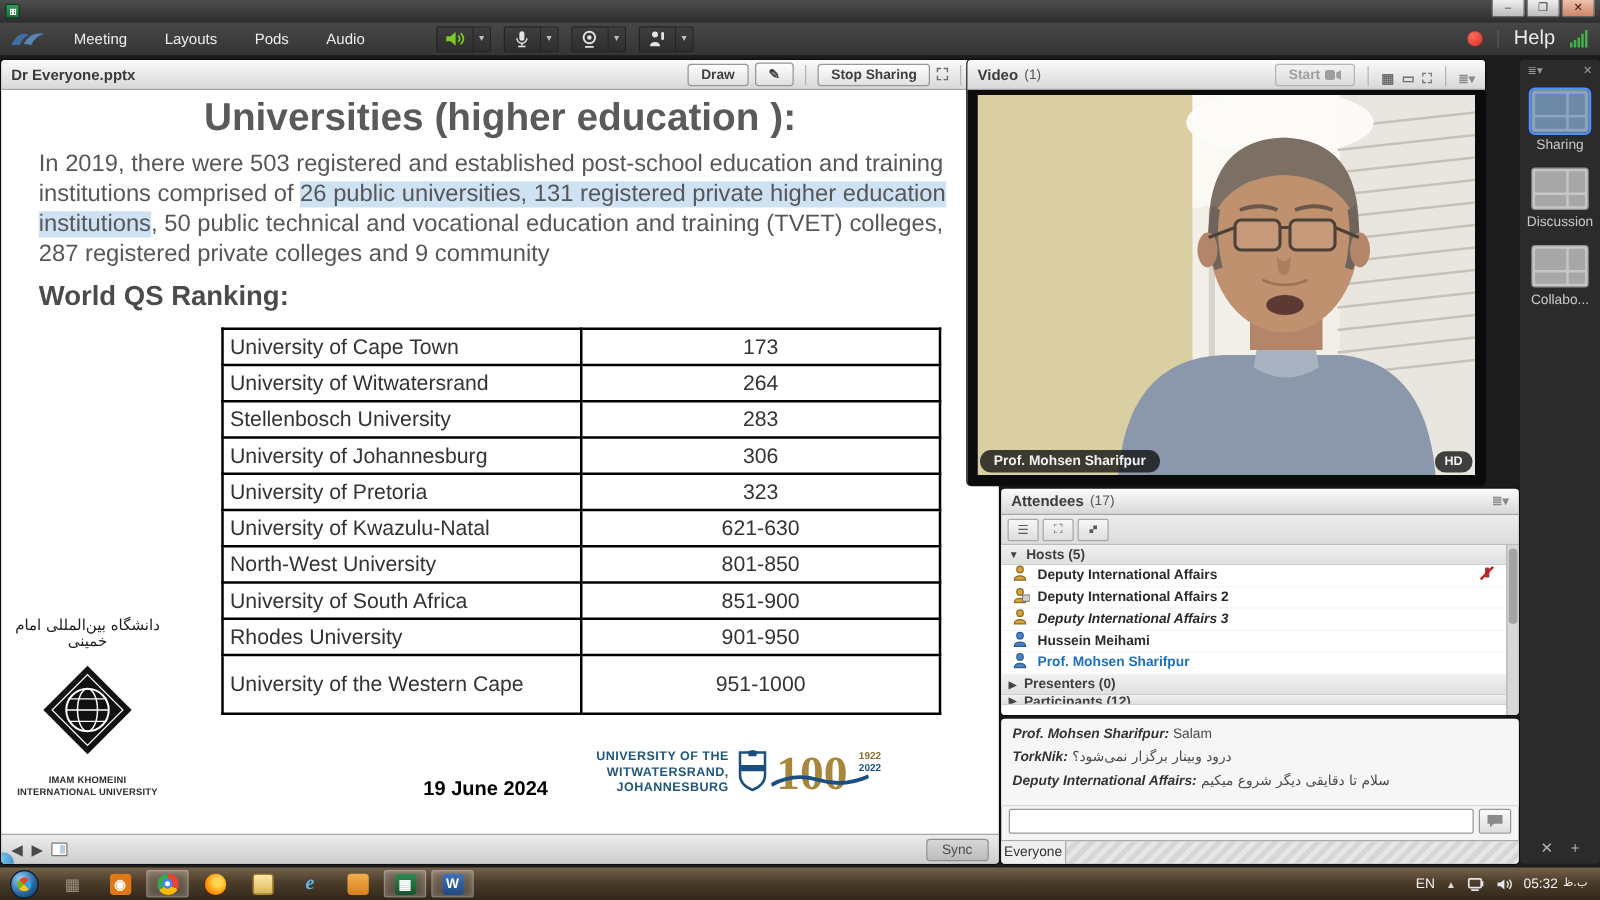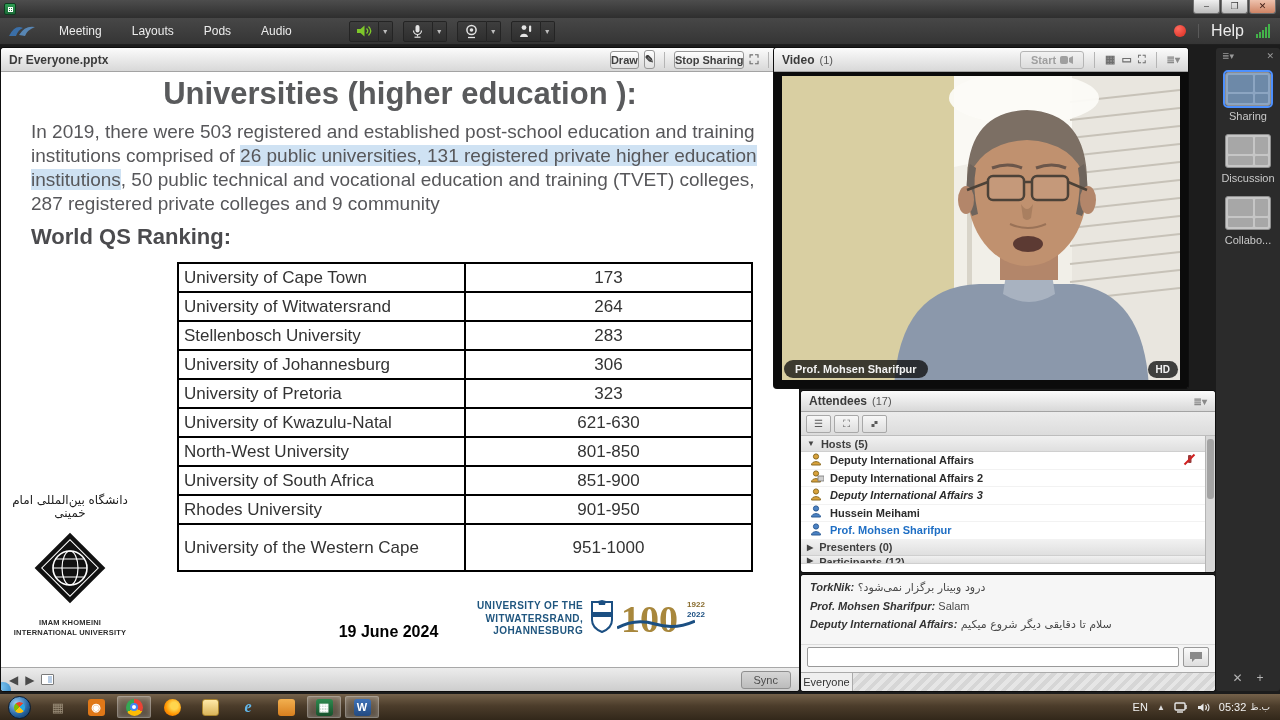--- a/index.html
+++ b/index.html
@@ -29,21 +29,21 @@
 .mb-sep{width:1px;height:14px;background:#5a5a5a}
 .help{font-size:16px;color:#ececec}
 .signal{display:flex;align-items:flex-end;gap:1px;height:14px}
 .signal i{display:block;width:2px;background:#43b24a}
 
 
 .pod{position:absolute;background:#ececec;border-radius:3px;overflow:hidden;box-shadow:0 0 0 1px #0e0e0e}
 .pod-header{height:24px;background:linear-gradient(#fbfbfb,#d8d8d8);border-bottom:1px solid #a3a3a3;display:flex;align-items:center;padding:0 8px;font-size:12px;font-weight:bold;color:#3b3b3b;gap:5px}
 .pod-count{font-weight:normal;color:#555;font-size:11px}
 .pod-menu{margin-left:auto;color:#8a8a8a;font-size:10px}
-.btn{background:linear-gradient(#fefefe,#e0e0e0);border:1px solid #979797;border-radius:3px;font-size:11px;color:#3f3f3f;padding:2px 0;display:inline-flex;align-items:center;gap:4px}
+.btn{background:linear-gradient(#fefefe,#e0e0e0);border:1px solid #979797;border-radius:3px;font-size:11px;color:#3f3f3f;padding:2px 10px;display:inline-flex;align-items:center;gap:4px}
 .hd-sep{width:1px;height:16px;background:#b5b5b5;margin:0 4px}
 .ghost-ico{color:#6f6f6f;font-size:11px}
 
 
 #share-pod{left:1px;top:48px;width:798px;height:643px}
 .share-tools{margin-left:auto;display:flex;align-items:center;gap:5px}
 .slide{position:absolute;left:0;top:24px;width:100%;height:595px;background:#fff;overflow:hidden}
 .share-footer{position:absolute;left:0;bottom:0;width:100%;height:24px;background:linear-gradient(#ececec,#cdcdcd);border-top:1px solid #a8a8a8;display:flex;align-items:center;gap:7px;padding:0 8px}
 .nav-arrow{color:#4a4a4a;font-size:12px}
 .panel-ico{width:13px;height:11px;border:1px solid #7a7a7a;background:#fff;border-radius:1px;position:relative}
@@ -67,21 +67,21 @@
 .ikiu-txt{font-size:7.5px;font-weight:bold;color:#2e2e2e;line-height:1.25;letter-spacing:.2px}
 .wits{position:absolute;left:476px;top:528px;display:flex;align-items:flex-start;gap:7px}
 .wits-lines{text-align:right;font-size:10px;font-weight:bold;color:#20567f;letter-spacing:.4px;line-height:1.25}
 .wits-100{position:relative;font-family:"Liberation Serif",serif;font-size:38px;font-weight:bold;color:#a8873c;line-height:1}
 .wits-wave{position:absolute;left:-4px;top:16px}
 .wits-years{font-size:8px;font-weight:bold;line-height:1.2;margin-left:2px}
 .wits-years .y1{color:#8a6d2f}.wits-years .y2{color:#1b4f82}
 
 
 #video-pod{left:774px;top:48px;width:414px;height:340px}
-.vid-tools{margin-left:auto;display:flex;align-items:center;gap:6px;color:#9a9a9a}
+.vid-tools{margin-left:auto;display:flex;align-items:flex-end;gap:6px;color:#9a9a9a}
 .start-btn{background:linear-gradient(#f2f2f2,#dcdcdc);border:1px solid #b5b5b5;color:#9f9f9f;border-radius:3px;font-size:11px;padding:2px 10px;display:flex;gap:4px;align-items:center}
 .vid-body{position:absolute;left:0;top:24px;width:100%;height:316px;background:#000}
 .vid-name{position:absolute;left:10px;bottom:10px;background:rgba(15,15,15,.78);color:#f2f2f2;font-size:11px;font-weight:bold;padding:3px 11px;border-radius:11px}
 .hd-badge{position:absolute;right:10px;bottom:10px;background:rgba(15,15,15,.78);color:#f2f2f2;font-size:10px;font-weight:bold;padding:3px 8px;border-radius:10px}
 
 
 #att-pod{left:801px;top:391px;width:414px;height:181px}
 #att-pod .pod-header{height:21px}
 .att-toolbar{height:24px;background:linear-gradient(#ececec,#dcdcdc);border-bottom:1px solid #bdbdbd;display:flex;align-items:center;gap:3px;padding:0 5px}
 .att-tool{width:25px;height:18px;background:linear-gradient(#f7f7f7,#dedede);border:1px solid #a8a8a8;border-radius:2px;display:flex;align-items:center;justify-content:center;font-size:10px;color:#5a5a5a}
@@ -464,22 +464,22 @@
         <span>Participants (12)</span>
       </div>
   </div>
   <div class="att-scroll">
       <span class="att-thumb"></span>
     </div>
 </div>
 
 <div class="pod" id="chat-pod">
   <div class="chat-msgs">
+      <div class="chat-line"><span class="sender">Prof. Mohsen Sharifpur:</span><span> Salam</span></div>
       <div class="chat-line"><span class="sender">TorkNik:</span><span class="fa"> درود وبینار برگزار نمی‌شود؟</span></div>
-      <div class="chat-line"><span class="sender">Prof. Mohsen Sharifpur:</span><span> Salam</span></div>
       <div class="chat-line"><span class="sender">Deputy International Affairs:</span><span class="fa"> سلام تا دقایقی دیگر شروع میکیم</span></div>
     </div>
   <div class="chat-input-row">
     <input class="chat-input" value="" style="">
     <span class="send-btn">
       <svg width="14" height="12" viewBox="0 0 14 12">
           <path d="M1 1 h12 v7 h-7 l-3 3 v-3 h-2 Z" fill="#8a8a8a"></path>
         </svg>
     </span>
   </div>

